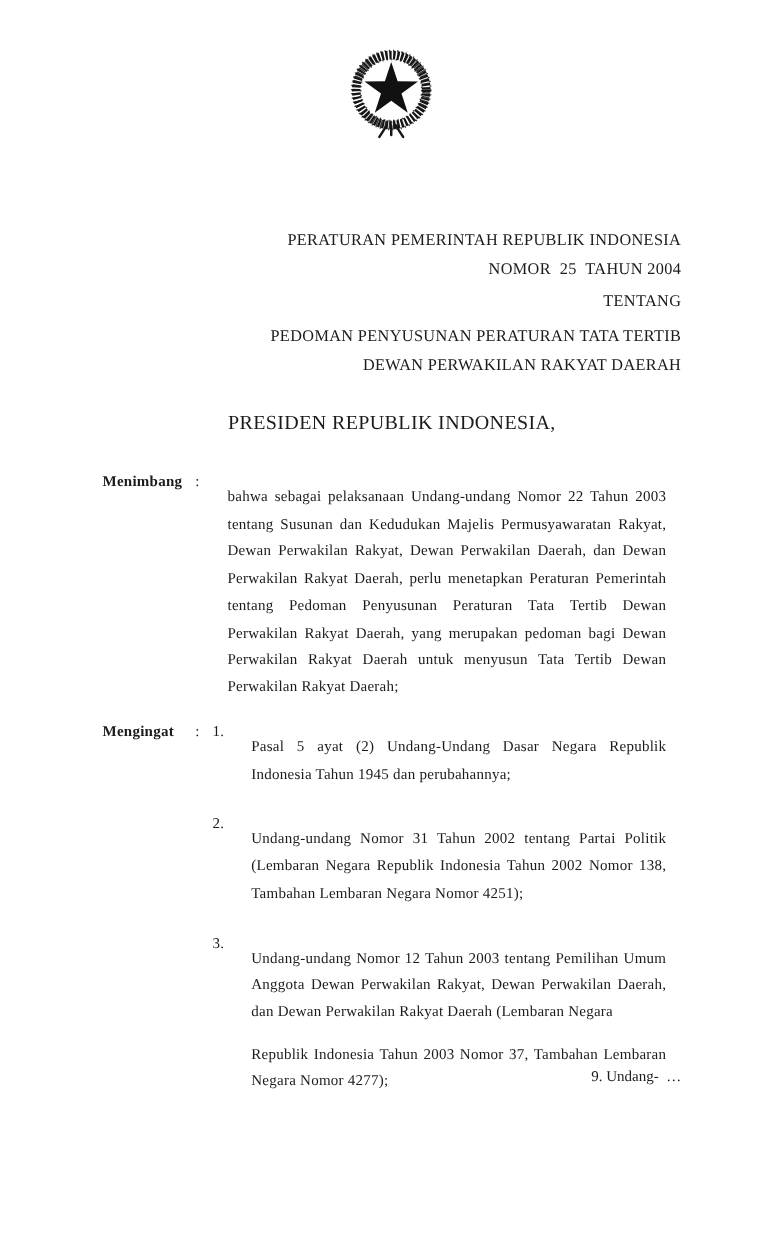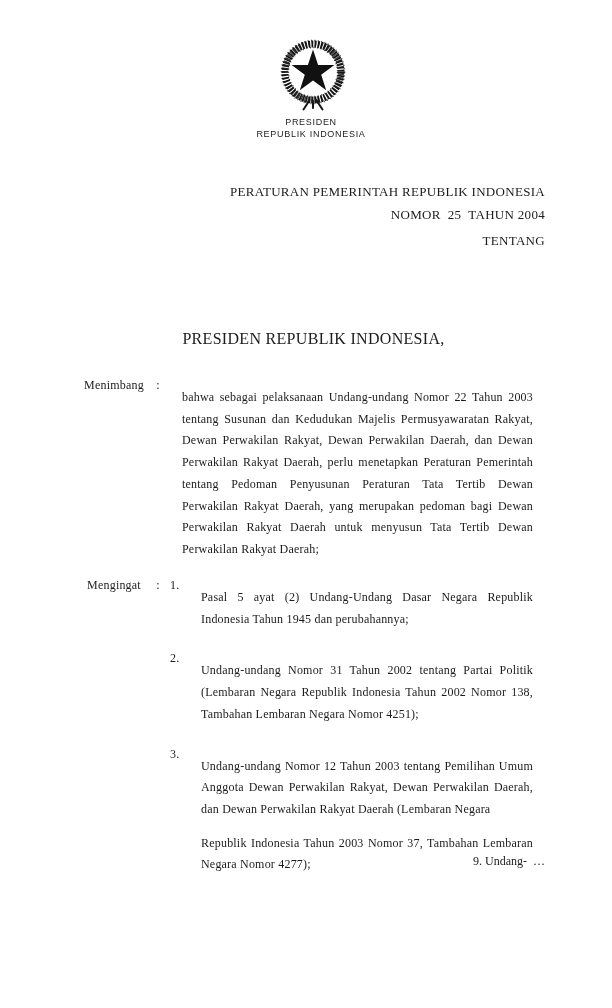--- a/index.html
+++ b/index.html
@@ -73,21 +73,21 @@
     left: 82px;
     width: 463px;
     display: grid;
     grid-template-columns: 64px 24px 375px;
     font-size: 12px;
     letter-spacing: 0.2px;
     line-height: 21.7px;
   }
   #considering { top: 375px; }
   #legal-basis { top: 575px; }
-  .clause-label { text-align: center; }
+  .clause-label { text-align: left; font-weight: bold; }
   .clause-colon { text-align: center; }
   .clause-body p {
     margin: 12px;
     text-align: justify;
   }
   .legal-item {
     display: grid;
     grid-template-columns: 19px 356px;
     margin-bottom: 6px;
   }
@@ -110,29 +110,27 @@
 
   <svg class="emblem" viewBox="0 0 72 74" xmlns="http://www.w3.org/2000/svg" aria-hidden="true">
     <circle cx="36" cy="33" r="28" fill="none" stroke="#161616" stroke-width="7" stroke-dasharray="1.8 1.3"></circle>
     <circle cx="36" cy="33" r="28" fill="none" stroke="#161616" stroke-width="6" stroke-dasharray="1.2 2.1" stroke-dashoffset="1.5" opacity="0.85"></circle>
     <circle cx="36" cy="33" r="31.5" fill="none" stroke="#161616" stroke-width="1.6" stroke-dasharray="1 2.4" opacity="0.8"></circle>
     <circle cx="36" cy="33" r="24.5" fill="none" stroke="#161616" stroke-width="1.4" stroke-dasharray="1 2.6" opacity="0.8"></circle>
     <polygon points="36,10.5 41.1,26 57.4,26.1 44.2,35.7 49.2,51.2 36,41.6 22.8,51.2 27.8,35.7 14.6,26.1 30.9,26" fill="#111"></polygon>
     <path d="M32.5 61 C30.5 64.5 28.5 67.5 26.5 70.5 M39.5 61 C41.5 64.5 43.5 67.5 45.5 70.5 M36 62 L36 69" fill="none" stroke="#161616" stroke-width="2" stroke-linecap="round"></path>
   </svg>
 
-  <div class="letterhead-caption">
-    <div>PRESIDEN</div>
-    <div>REPUBLIK INDONESIA</div>
-  </div>
 
   <div class="title-block">
     <div class="title-line">PERATURAN PEMERINTAH REPUBLIK INDONESIA</div>
     <div class="title-line">NOMOR  25  TAHUN 2004</div>
     <div class="title-line title-gap-sm">TENTANG</div>
+    <div class="title-line title-gap-md">PEDOMAN PENYUSUNAN PERATURAN TATA TERTIB</div>
+    <div class="title-line">DEWAN PERWAKILAN RAKYAT DAERAH</div>
   </div>
 
   <div class="salutation">PRESIDEN REPUBLIK INDONESIA,</div>
 
   <div class="clause" id="considering">
     <div class="clause-label">Menimbang</div>
     <div class="clause-colon">:</div>
     <div class="clause-body">
       <p>bahwa sebagai pelaksanaan Undang-undang Nomor 22 Tahun 2003 tentang Susunan dan Kedudukan Majelis Permusyawaratan Rakyat, Dewan Perwakilan Rakyat, Dewan Perwakilan Daerah, dan Dewan Perwakilan Rakyat Daerah, perlu menetapkan Peraturan Pemerintah tentang Pedoman Penyusunan Peraturan Tata Tertib Dewan Perwakilan Rakyat Daerah, yang merupakan pedoman bagi Dewan Perwakilan Rakyat Daerah untuk menyusun Tata Tertib Dewan Perwakilan Rakyat Daerah;</p>
     </div>

